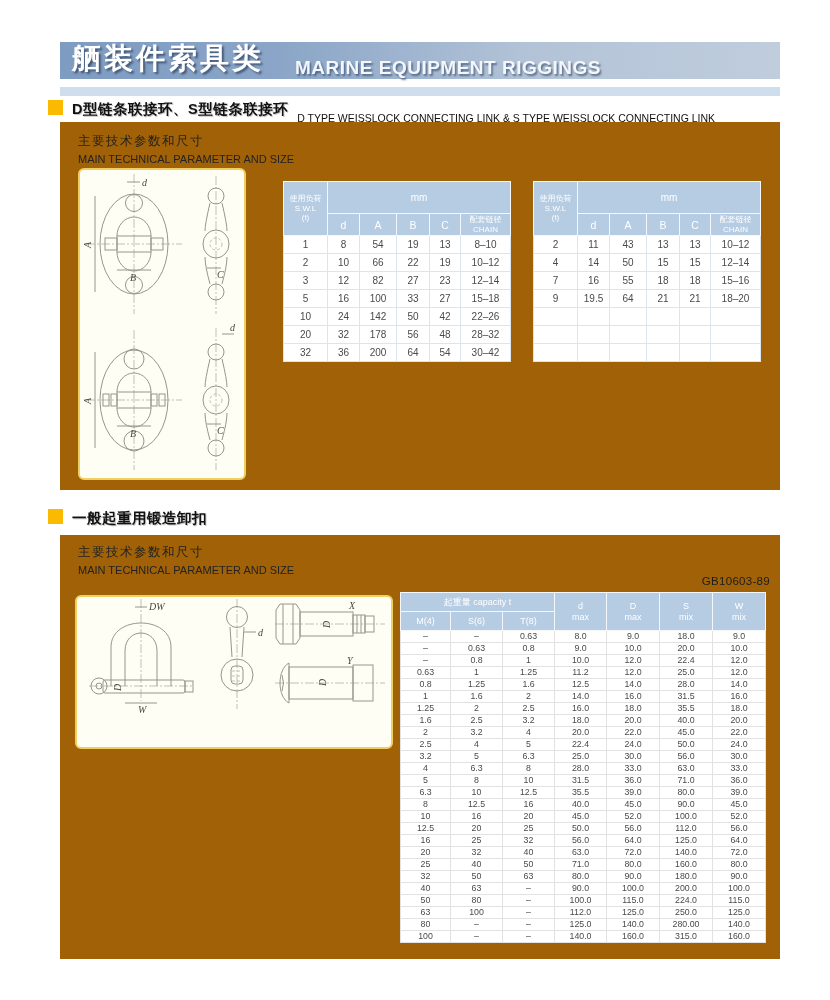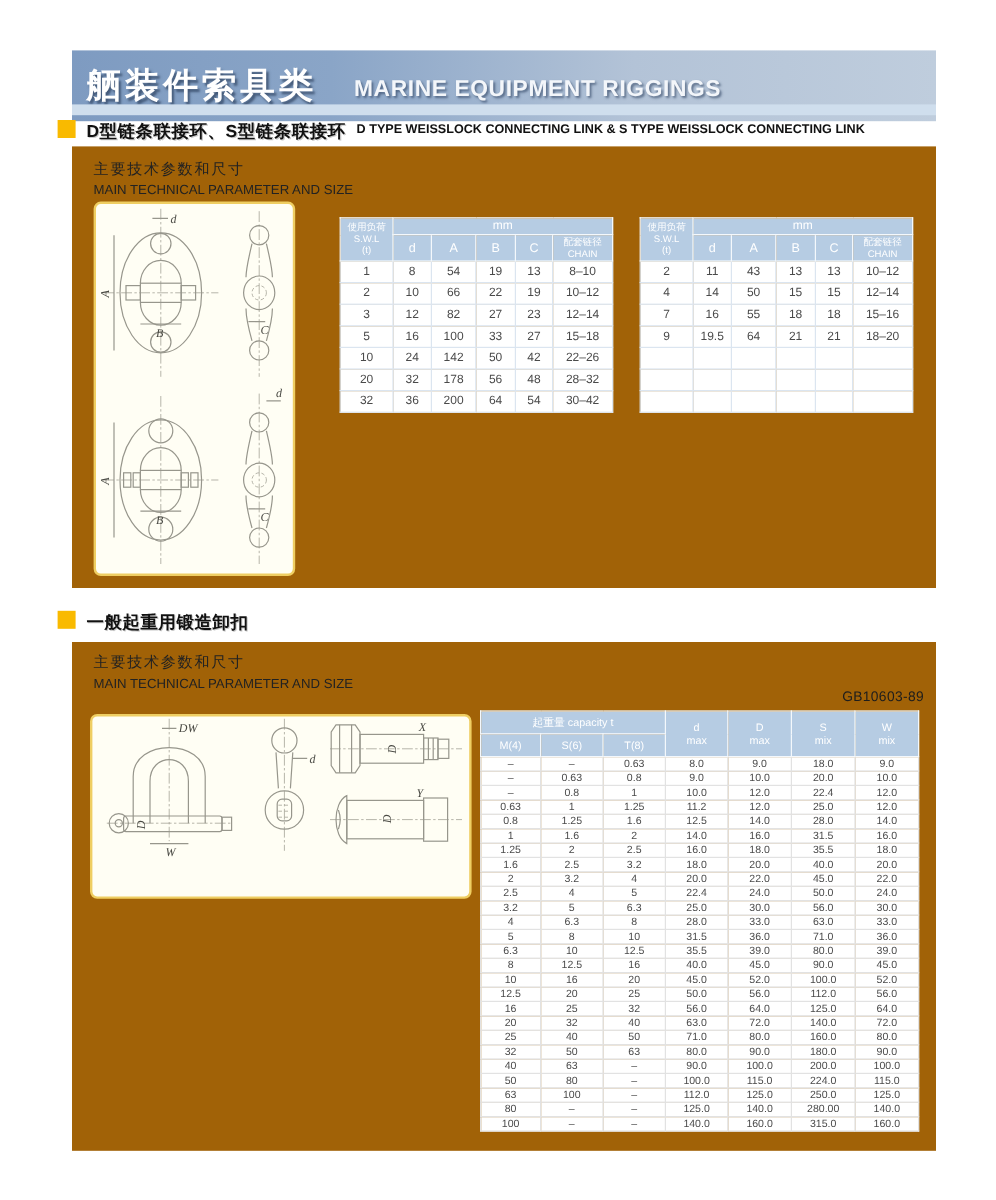--- a/index.html
+++ b/index.html
@@ -1,34 +1,34 @@
 <!DOCTYPE html>
 <html><head>
 <meta charset="utf-8">
 <style>
   *{margin:0;padding:0;box-sizing:border-box}
   html,body{width:830px;height:1000px;background:#fff;font-family:"Liberation Sans",sans-serif;position:relative;overflow:hidden}
 
   .abs{position:absolute}
 
   
-  .banner{left:60px;top:42px;width:720px;height:59px;
+  .banner{left:60px;top:42px;width:720px;height:37px;
     background:linear-gradient(to right,#7e9bc1 0%,#8aa5c7 30%,#b3c3d7 65%,#bfcddd 100%);
-    display:flex;align-items:center;padding-left:12px}
+    display:flex;align-items:flex-end;padding-left:12px}
   .banner-zh{font-size:29px;font-weight:bold;color:#fff;letter-spacing:3px;
     text-shadow:2px 2px 2px rgba(45,65,95,.75);white-space:nowrap}
   .banner-en{font-size:19px;font-weight:bold;color:#f3f6fa;letter-spacing:.5px;margin-left:31px;margin-top:7px;
     text-shadow:1.5px 1.5px 2px rgba(45,65,95,.65);white-space:nowrap}
   .banner-strip{left:60px;top:87px;width:720px;height:9px;background:#cfdeed}
 
   
   .sec-head{left:48px;width:720px;height:20px;display:flex;}
   .bullet{width:15px;height:15px;background:#f9ba00;flex:0 0 15px;margin-right:9px}
   .sec-zh{font-size:14.5px;font-weight:bold;color:#111;letter-spacing:.5px;white-space:nowrap;text-shadow:1px 1px 0 #c9c9c9}
-  .sec-en{font-size:10.5px;font-weight:bold;color:#111;margin-left:9px;margin-top:2px;white-space:nowrap}
+  .sec-en{font-size:10.5px;font-weight:normal;color:#111;margin-left:9px;margin-top:12px;white-space:nowrap}
 
   
   .panel{left:60px;width:720px;background:#a16207}
   .panel1{top:122px;height:368px}
   .panel2{top:535px;height:424px}
   .param{position:absolute;left:18px}
   .param-zh{font-size:12.5px;color:#222;letter-spacing:1.5px;margin-bottom:3px}
   .param-en{font-size:11px;color:#222}
 
   
@@ -40,21 +40,21 @@
   .cline{stroke:#a8a79b;stroke-width:.7;fill:none;stroke-dasharray:9 2 2 2}
   .dtxt{fill:#4a4a44;font-size:10px;font-style:italic;font-family:"Liberation Serif",serif}
   .dashc{stroke:#a8a79b;stroke-width:.7;fill:none;stroke-dasharray:3 2}
 
   
   .ltable{position:absolute;top:59px;border-collapse:collapse;table-layout:fixed;width:227px}
   .lt-left{left:223px}.lt-right{left:473px}
   .ltable th{background:#b6cce3;color:#fff;font-weight:normal;border:1px solid #f4f8fc;text-align:center;vertical-align:middle}
   .ltable td{background:#fff;border:1px solid #dbe5f0;color:#4a4a4a;text-align:center;height:18px;font-size:10px}
   .h-swl{font-size:8px;line-height:1.2}
-  .h-mm{font-size:10px;height:14px}
+  .h-mm{font-size:10px;height:32px}
   .h-sub{font-size:10.5px;height:22px}
   .h-chain{font-size:8px;line-height:1.2}
 
   
   .btable{position:absolute;left:340px;top:57px;border-collapse:collapse;table-layout:fixed;width:365px}
   .btable th{background:#b6cce3;color:#fff;font-weight:normal;font-size:9px;border:1px solid #f4f8fc;height:19px;line-height:1.15;text-align:center;vertical-align:middle}
   .btable td{background:#fff;border:1px solid #e2e2e2;color:#4a4a4a;text-align:center;height:12px;font-size:8.8px;padding:0;line-height:1}
   .std{position:absolute;right:10px;top:40px;font-size:11.5px;color:#1d1d1d;letter-spacing:.3px}
 </style>
 </head>

